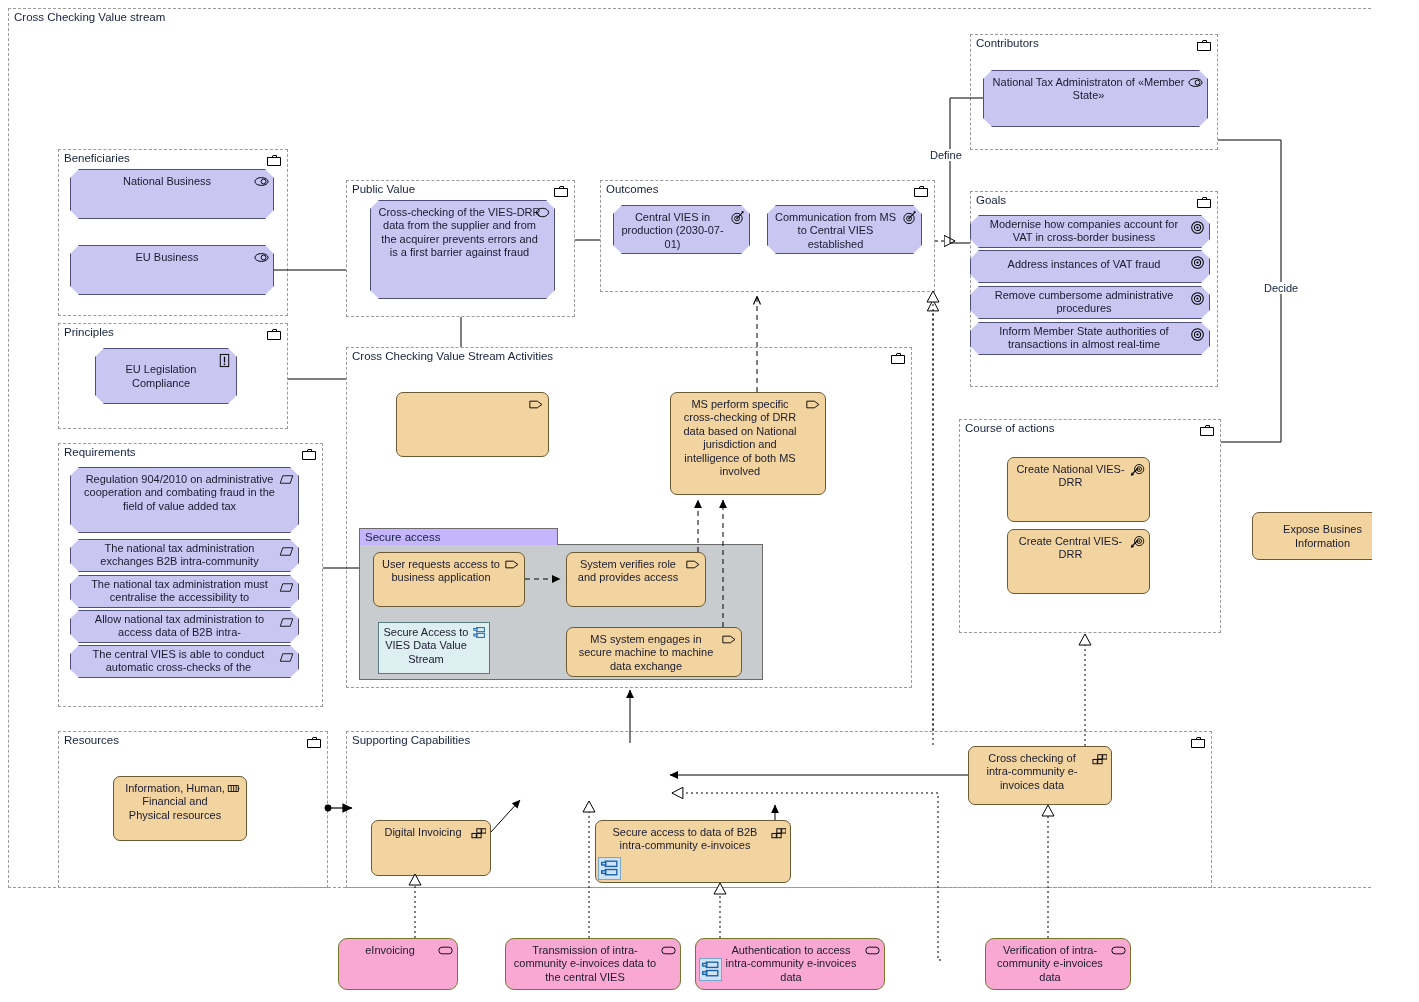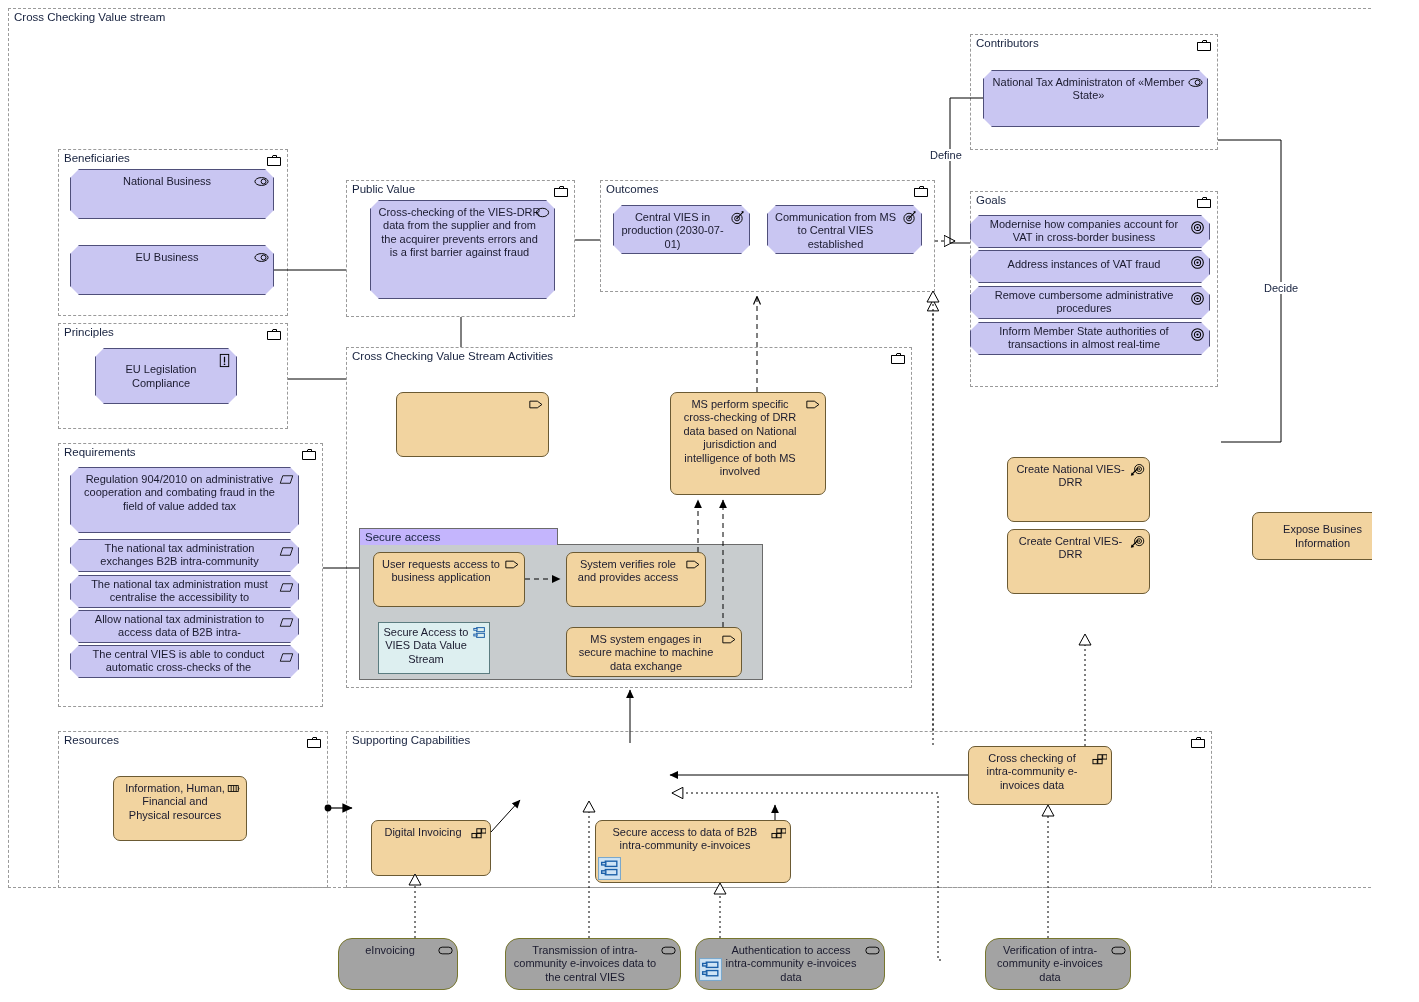--- a/index.html
+++ b/index.html
@@ -17,21 +17,21 @@
         align-items:flex-start;justify-content:center;}
   .node .lbl{padding:5px 18px 4px 8px;width:100%;box-sizing:border-box;}
 
   
   .moti{background:#c9c6f2;border:1px solid #4f4f7a;
         clip-path:polygon(9px 0,calc(100% - 9px) 0,100% 9px,100% calc(100% - 9px),
                           calc(100% - 9px) 100%,9px 100%,0 calc(100% - 9px),0 9px);}
   
   .beh{background:#f2d4a0;border:1px solid #6b5a33;border-radius:7px;}
   
-  .srv{background:#a3a3a3;border:1px solid #77762e;border-radius:14px;}
+  .srv{background:#f9a8d4;border:1px solid #77762e;border-radius:9px;}
   
   .appc{background:#ddeff0;border:1px solid #5b7c80;border-radius:0;}
   
   .grpsolid{position:absolute;background:#c8ccce;border:1px solid #6b6b6b;box-sizing:border-box;}
   .grpsolid .tab{position:absolute;top:-17px;left:-1px;height:17px;min-width:200px;
         background:#c4b5fd;border:1px solid #6b6b6b;border-bottom:none;box-sizing:border-box;
         font-size:11.5px;line-height:16px;padding-left:5px;color:#16213e;white-space:nowrap;}
 
   
   .ico{position:absolute;top:4px;right:4px;width:15px;height:15px;pointer-events:none;}
@@ -226,20 +226,26 @@
   </div>
   <div class="node moti" style="left:970px;top:322px;width:240px;height:33px;">
     <span class="lbl" style="padding-top:2px;padding-right:20px;">Inform Member State authorities of transactions in almost real-time</span>
     <svg class="ico" viewBox="0 0 16 16">
         <circle cx="8" cy="8" r="6.2" fill="none" stroke="#000" stroke-width="1.1"></circle>
         <circle cx="8" cy="8" r="3.3" fill="none" stroke="#000" stroke-width="1.1"></circle>
         <circle cx="8" cy="8" r="1.2" fill="#000"></circle>
       </svg>
   </div>
 
+  <div class="grp" style="left:959px;top:419px;width:262px;height:214px;">
+    <div class="grp-title">Course of actions</div>
+    <svg class="folder-ico" viewBox="0 0 14 11">
+        <path d="M0.5 2.5 H5 L6 0.5 H9.5 M0.5 2.5 V10.5 H13.5 V2.5 H0.5 M9.5 0.5 V2.5" fill="none" stroke="#000" stroke-width="1"></path>
+      </svg>
+  </div>
   <div class="node beh" style="left:1007px;top:457px;width:143px;height:65px;">
     <span class="lbl" style="padding-right:24px;">Create National VIES-DRR</span>
     <svg class="ico" viewBox="0 0 18 16">
         <circle cx="11" cy="7.5" r="5.5" fill="none" stroke="#000" stroke-width="1.1"></circle>
         <circle cx="11" cy="7.5" r="2.8" fill="none" stroke="#000" stroke-width="1.1"></circle>
         <circle cx="11" cy="7.5" r="1" fill="#000"></circle>
         <line x1="2" y1="14" x2="9.5" y2="6.5" stroke="#000" stroke-width="1.3"></line>
         <path d="M1 15.5 L2 11.5 L5 14.5 Z" fill="#000"></path>
       </svg>
   </div>

